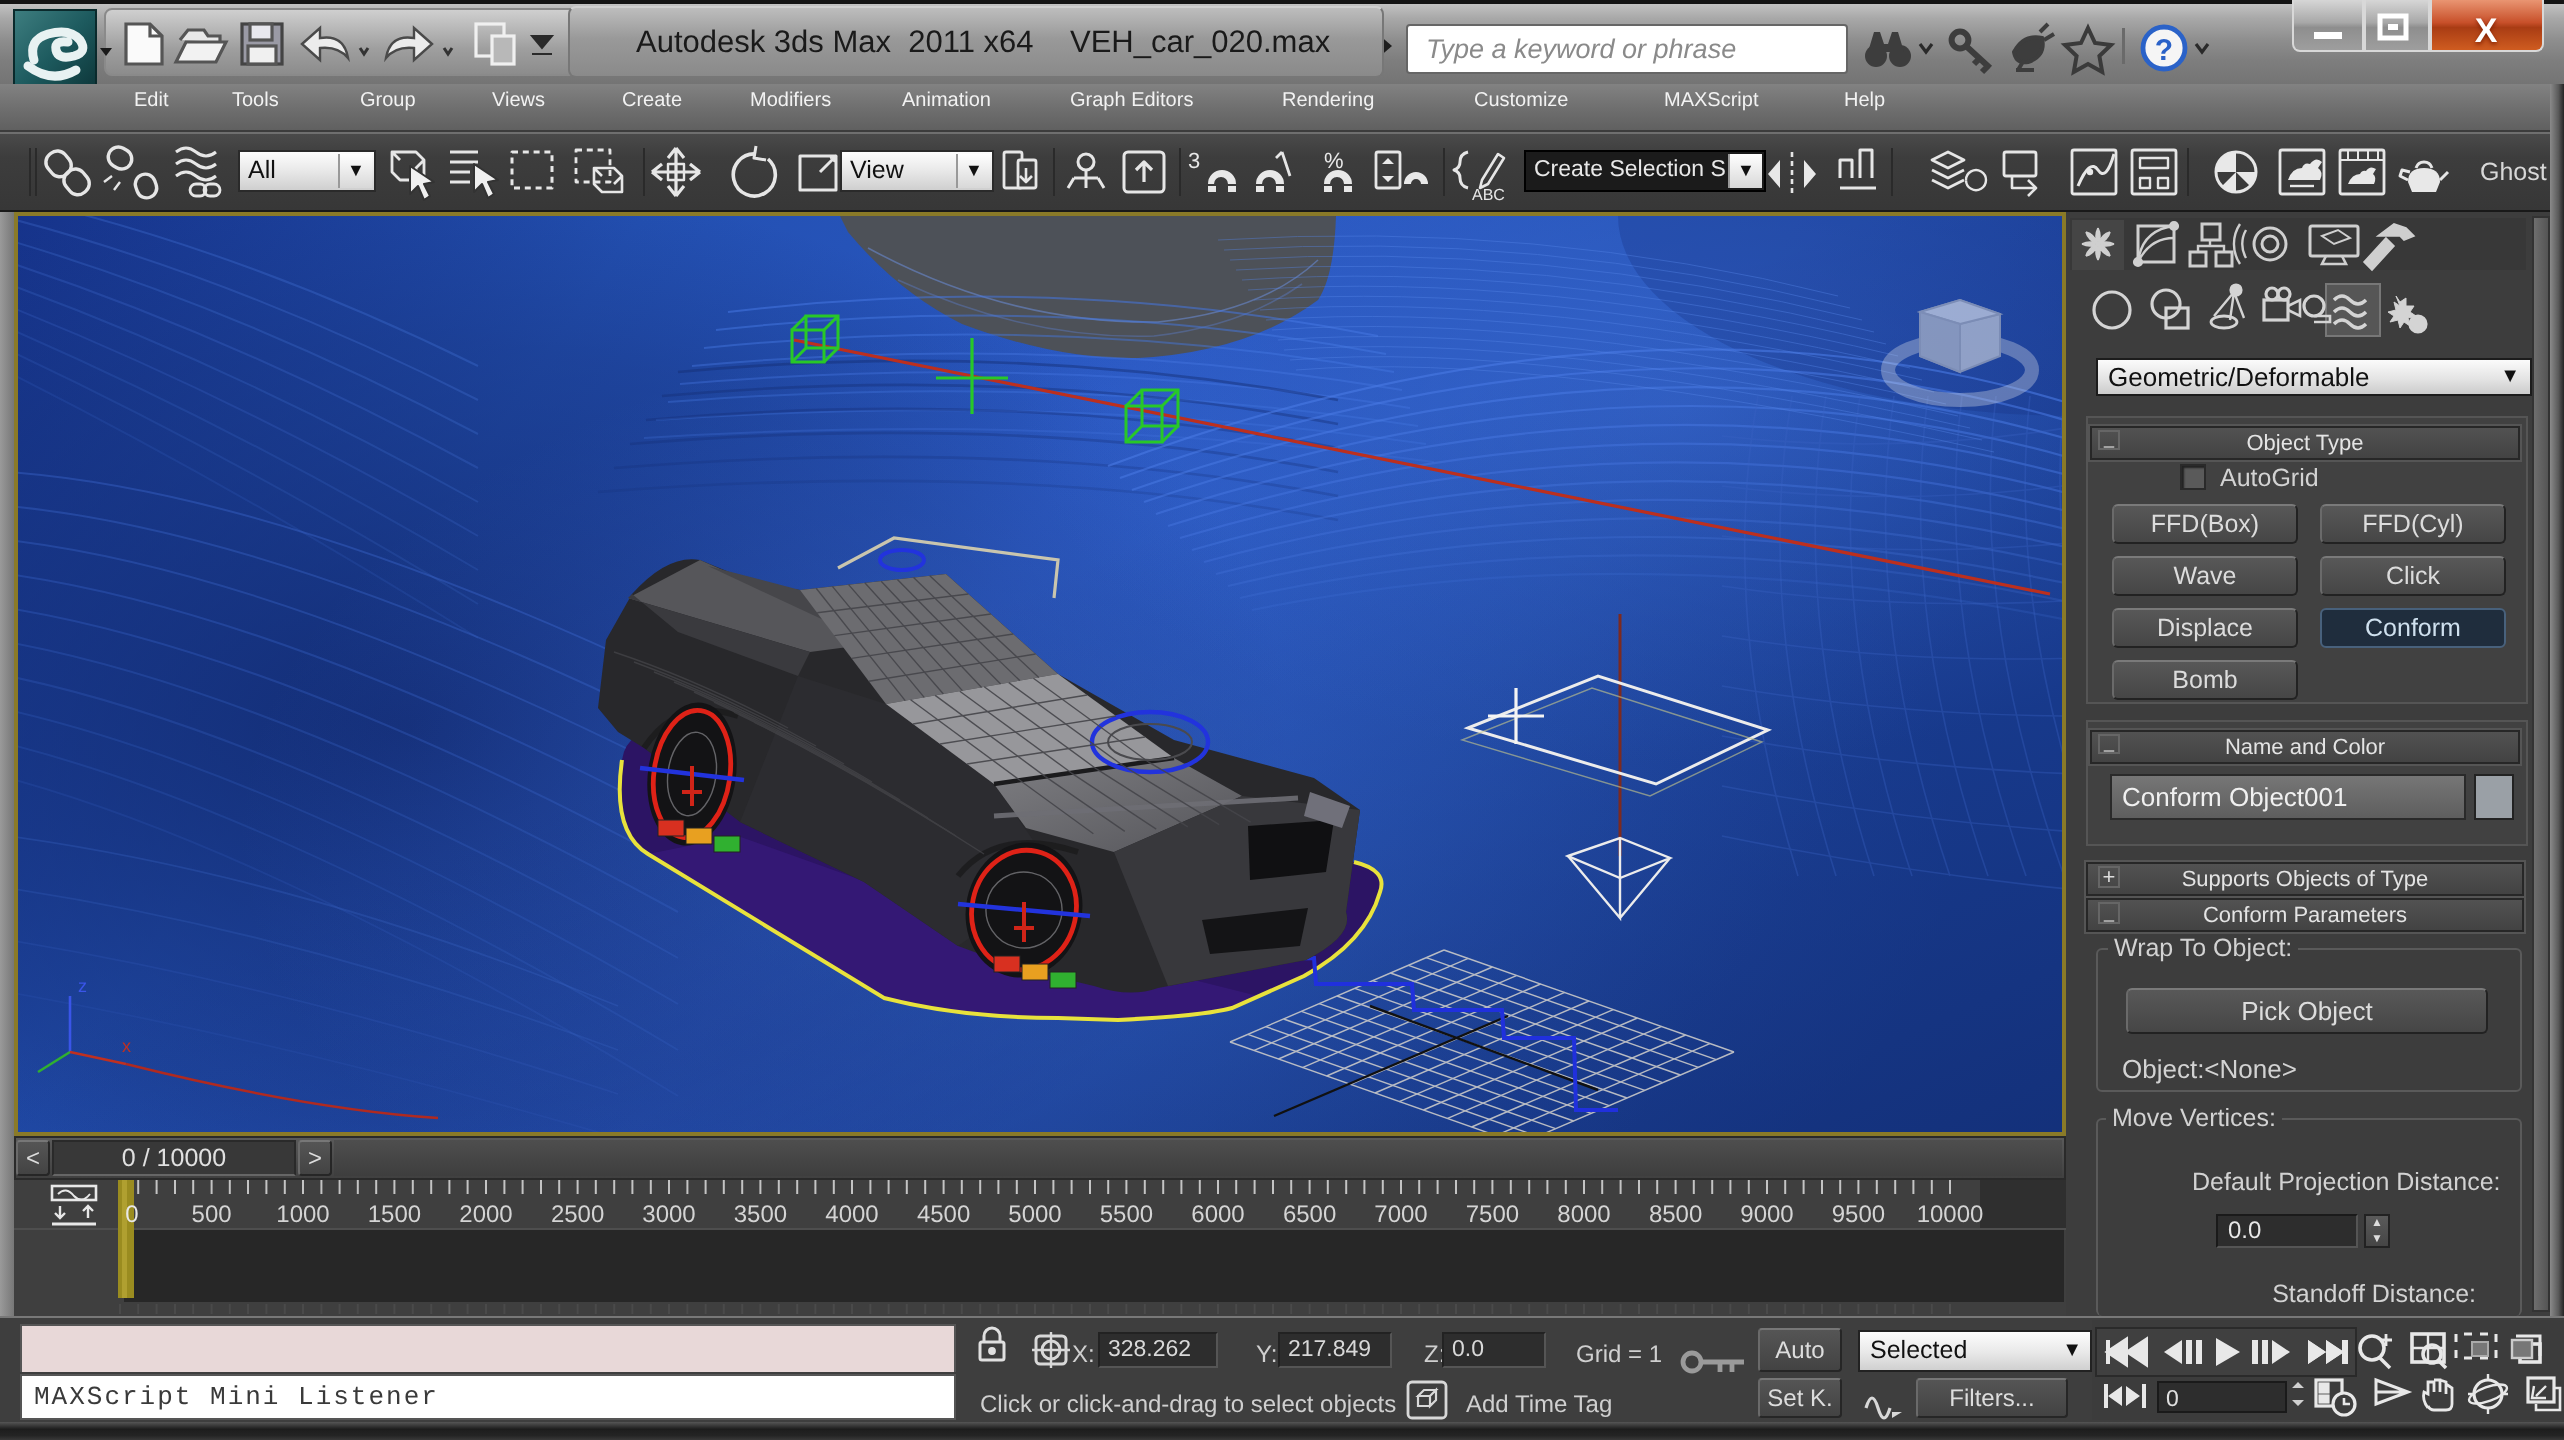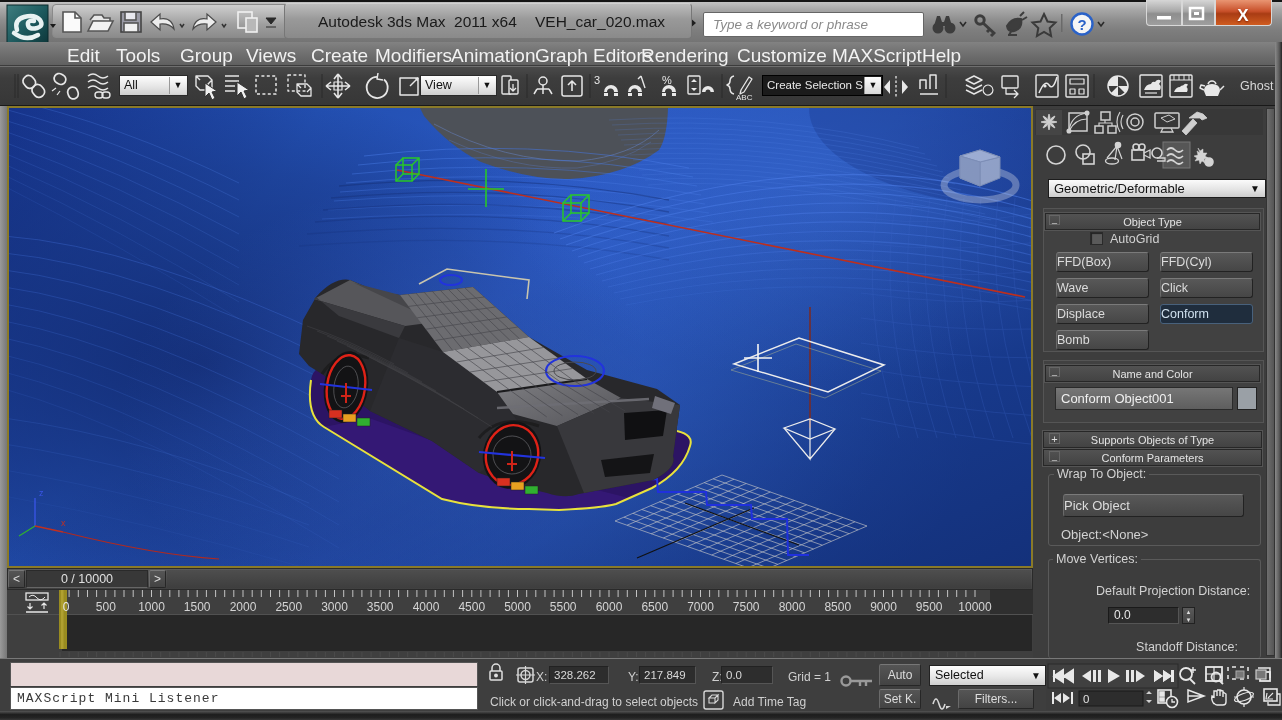--- a/index.html
+++ b/index.html
@@ -2,39 +2,39 @@
 <html><head><meta charset="utf-8"><style>
 *{margin:0;padding:0;box-sizing:border-box}
 html,body{width:1282px;height:720px;overflow:hidden;background:#222;font-family:"Liberation Sans",sans-serif}
 #root{position:absolute;left:0;top:0;width:1282px;height:720px}
 .abs{position:absolute}
 
 #titlebar{left:0;top:0;width:1282px;height:42px;background:linear-gradient(#c2c2c2 0%,#a8a8a8 18%,#8e8e8e 45%,#7e7e7e 70%,#747474 100%);border-top:2px solid #141414}
 #qat{left:52px;top:4px;width:238px;height:34px;background:linear-gradient(#cfcfcf,#9f9f9f 60%,#8c8c8c);border-radius:4px;border:1px solid #8a8a8a}
 .ttext{color:#1a1a1a;font-size:15.5px;top:13px}
 #menubar{left:0;top:42px;width:1282px;height:24px;background:linear-gradient(#828282,#6e6e6e 55%,#606060);border-bottom:1px solid #3c3c3c}
-.menu{position:absolute;top:45px;color:#f2f2f2;font-size:19px}
+.menu{position:absolute;top:45px;color:#f2f2f2;font-size:10px}
 #srchbox{left:703px;top:12px;width:221px;height:25px;background:#fff;border:1px solid #666;border-radius:2px;color:#8a8a8a;font-style:italic;font-size:13.5px;line-height:23px;padding-left:9px}
 .winbtn{top:0;height:26px;border:1px solid #d8d8d8;border-top:none}
 
 #toolbar{left:0;top:66px;width:1282px;height:40px;background:linear-gradient(#4a4a4a,#3d3d3d 30%,#373737);border-top:1px solid #6f6f6f;border-bottom:1px solid #191919}
 .combo{position:absolute;height:21px;background:linear-gradient(#fdfdfd,#e8e8e8 50%,#cfcfcf);border:1px solid #2a2a2a;color:#111;font-size:12.5px;line-height:19px;padding-left:4px}
 .combo .arr{position:absolute;right:1px;top:1px;bottom:1px;width:17px;background:linear-gradient(#fff,#d8d8d8);border-left:1px solid #999;color:#111;text-align:center;font-size:9px;line-height:17px}
 
 #vpwrap{left:7px;top:106px;width:1026px;height:462px;background:#8a7a28;padding:2px}
 #vp{position:absolute;left:9px;top:108px;width:1022px;height:458px;overflow:hidden}
 #vplabel{left:14px;top:112px;color:#d8d8d8;font-size:13px;text-shadow:1px 1px 1px #222}
 #lstrip{left:0;top:106px;width:7px;height:552px;background:linear-gradient(90deg,#9a9a9a,#777)}
 
 #rpanel{left:1033px;top:106px;width:249px;height:556px;background:#3d3d3d}
 #rpscroll{left:1266px;top:108px;width:9px;height:548px;background:linear-gradient(90deg,#6e6e6e,#555);border:1px solid #333}
 #redge{left:1275px;top:42px;width:7px;height:678px;background:linear-gradient(90deg,#8a8a8a,#5a5a5a 60%,#242424)}
 .rollhead{position:absolute;height:17px;background:linear-gradient(#525252,#434343);border:1px solid #272727;outline:1px solid #555;color:#e4e4e4;font-size:11px;text-align:center;line-height:16px}
 .rollbox{position:absolute;border:1px solid #555;background:#414141}
-.mxbtn{position:absolute;background:linear-gradient(#585858,#464646);border:1px solid #222;border-top-color:#7a7a7a;border-left-color:#6a6a6a;border-radius:3px;color:#dcdcdc;font-size:12.5px;}
+.mxbtn{position:absolute;background:linear-gradient(#585858,#464646);border:1px solid #222;border-top-color:#7a7a7a;border-left-color:#6a6a6a;border-radius:3px;color:#dcdcdc;font-size:12.5px;text-align:center}
 .rlabel{position:absolute;color:#d2d2d2;font-size:12.5px}
 .groupbox{position:absolute;border:1px solid #5a5a5a;border-radius:3px}
 
 #scrub{left:7px;top:568px;width:1026px;height:22px;background:linear-gradient(#5a5a5a,#404040);border:1px solid #2a2a2a}
 #ruler{left:7px;top:590px;width:1026px;height:24px;background:#3f3f3f}
 #track{left:7px;top:614px;width:1026px;height:44px;background:#3f3f3f}
 #statusbar{left:0;top:658px;width:1282px;height:54px;background:#3e3e3e;border-top:1px solid #787878}
 #botedge{left:0;top:711px;width:1282px;height:9px;background:linear-gradient(#555 0,#1d1d1d 40%,#242424 75%,#383838 100%)}
 .sfield{position:absolute;background:#2d2d2d;border:1px solid #222;border-bottom-color:#555;border-right-color:#555;color:#d8d8d8;font-size:11.5px;padding-left:4px}
 .slabel{position:absolute;color:#cfcfcf;font-size:12px}

